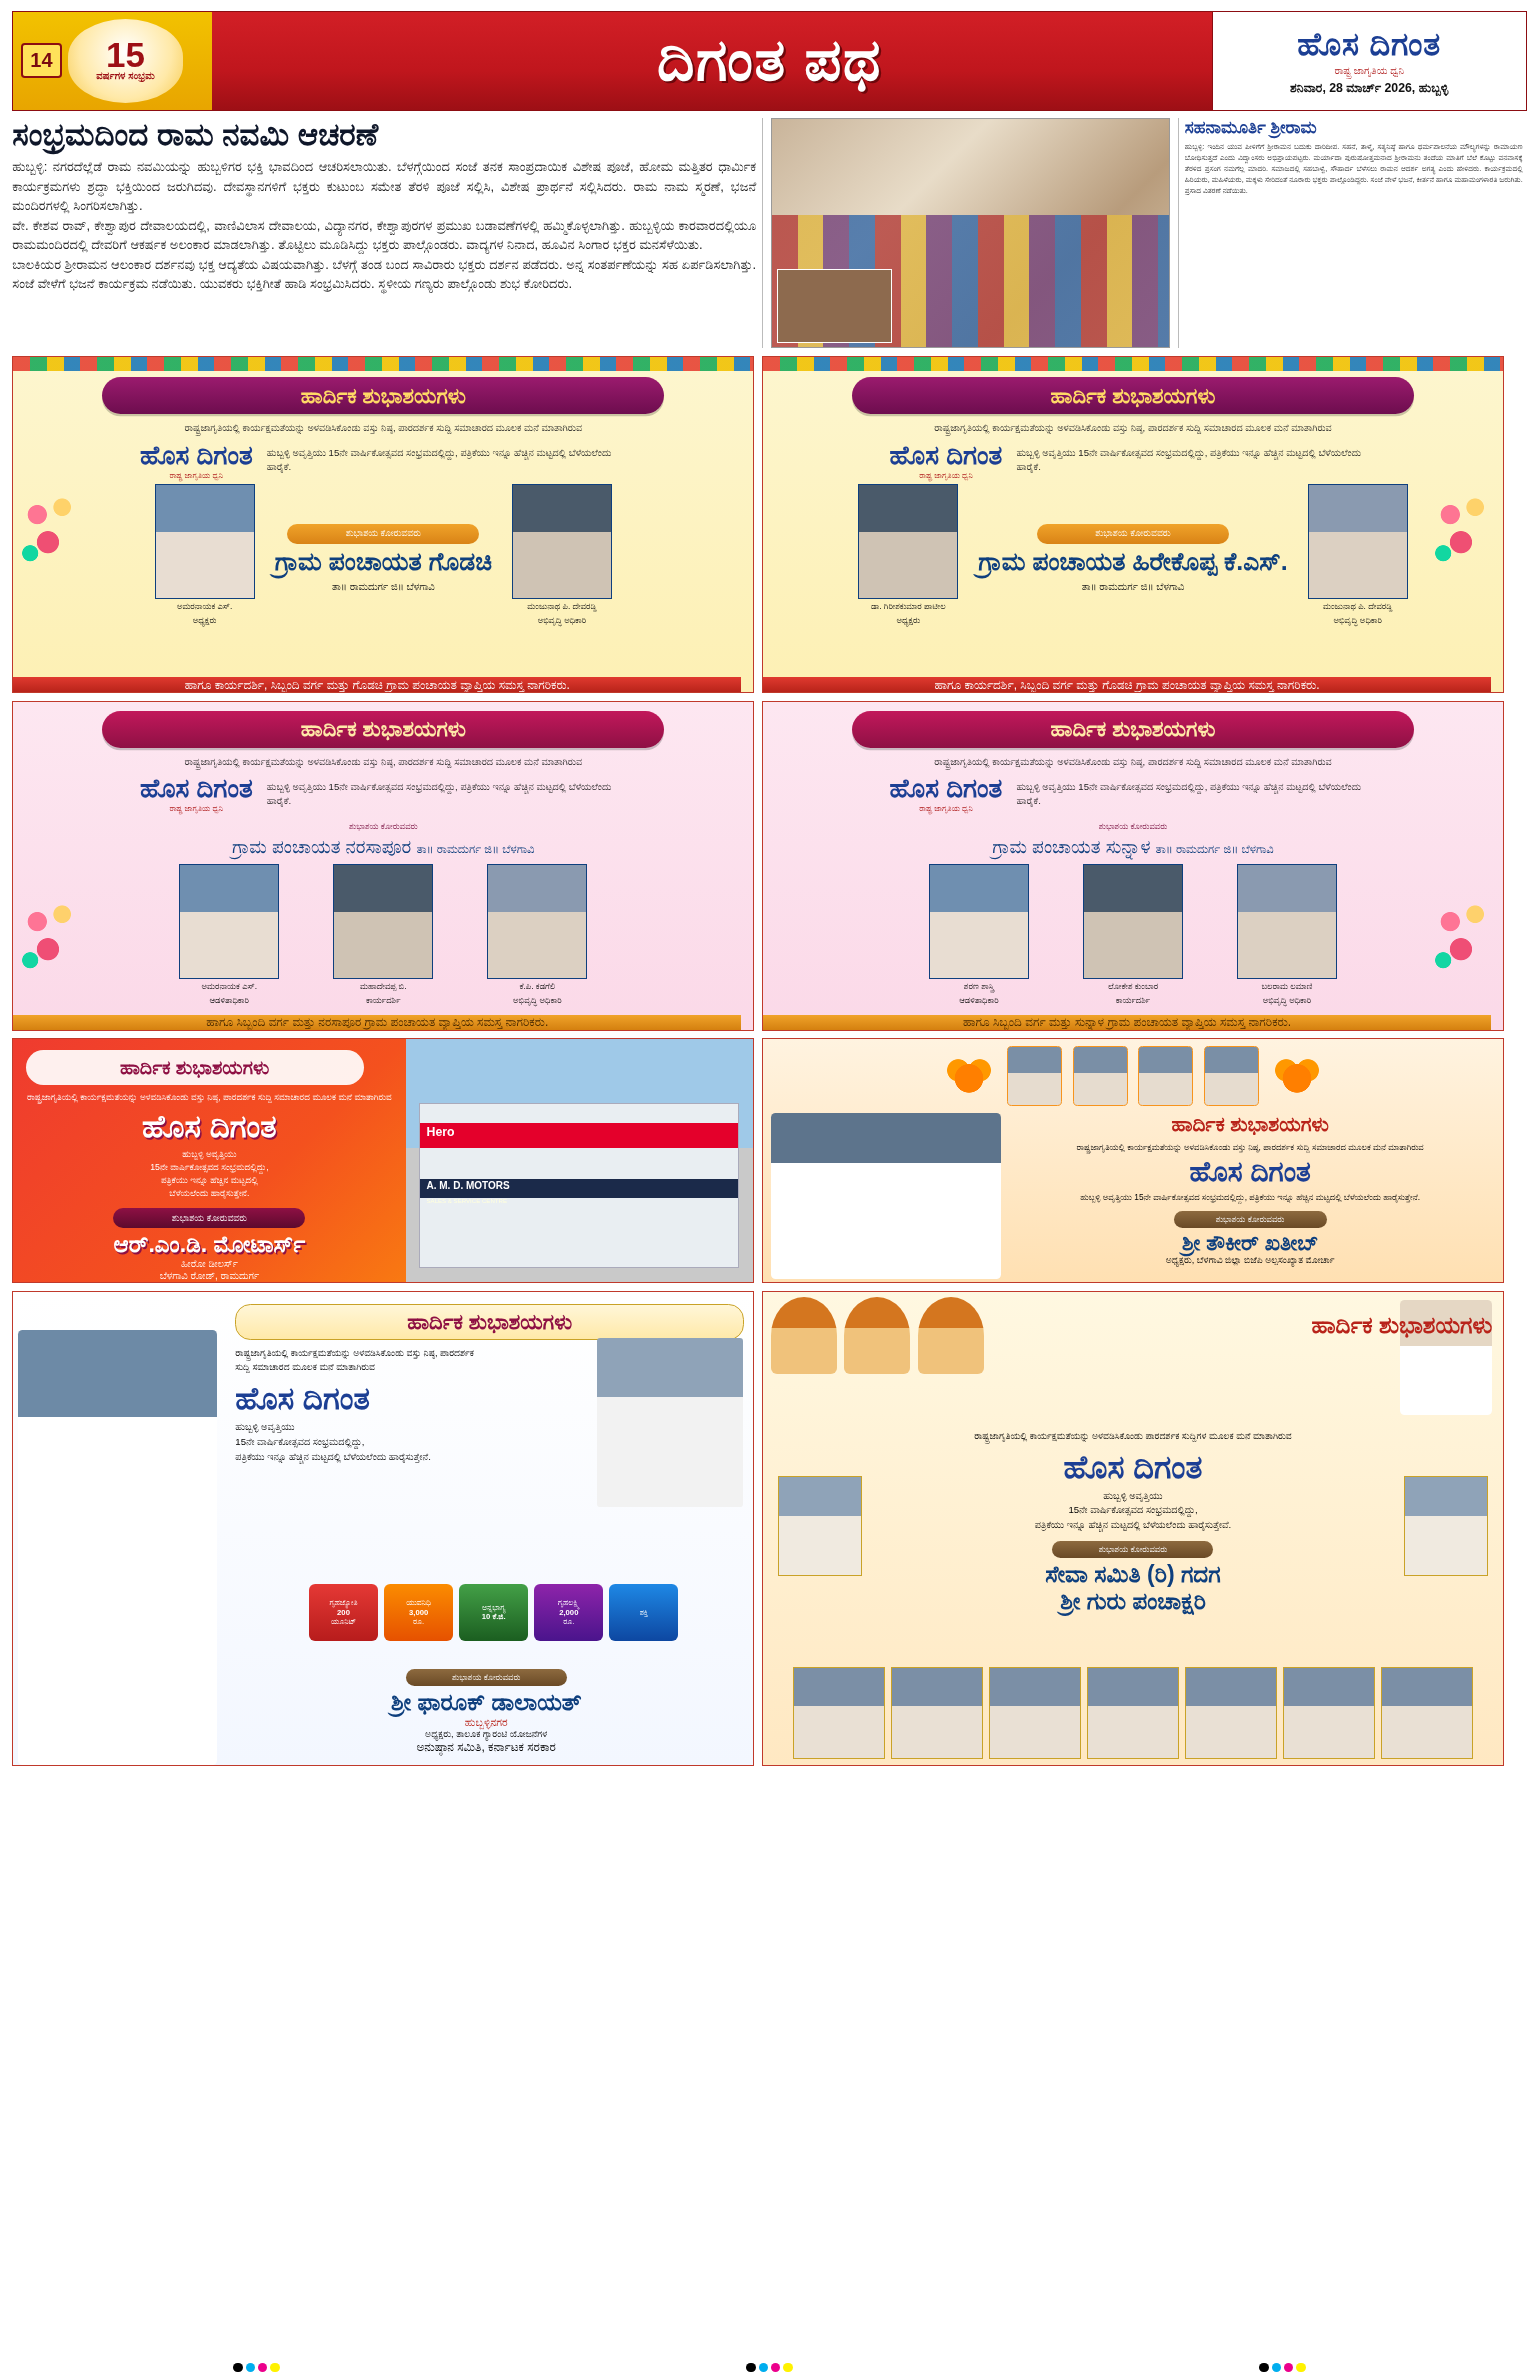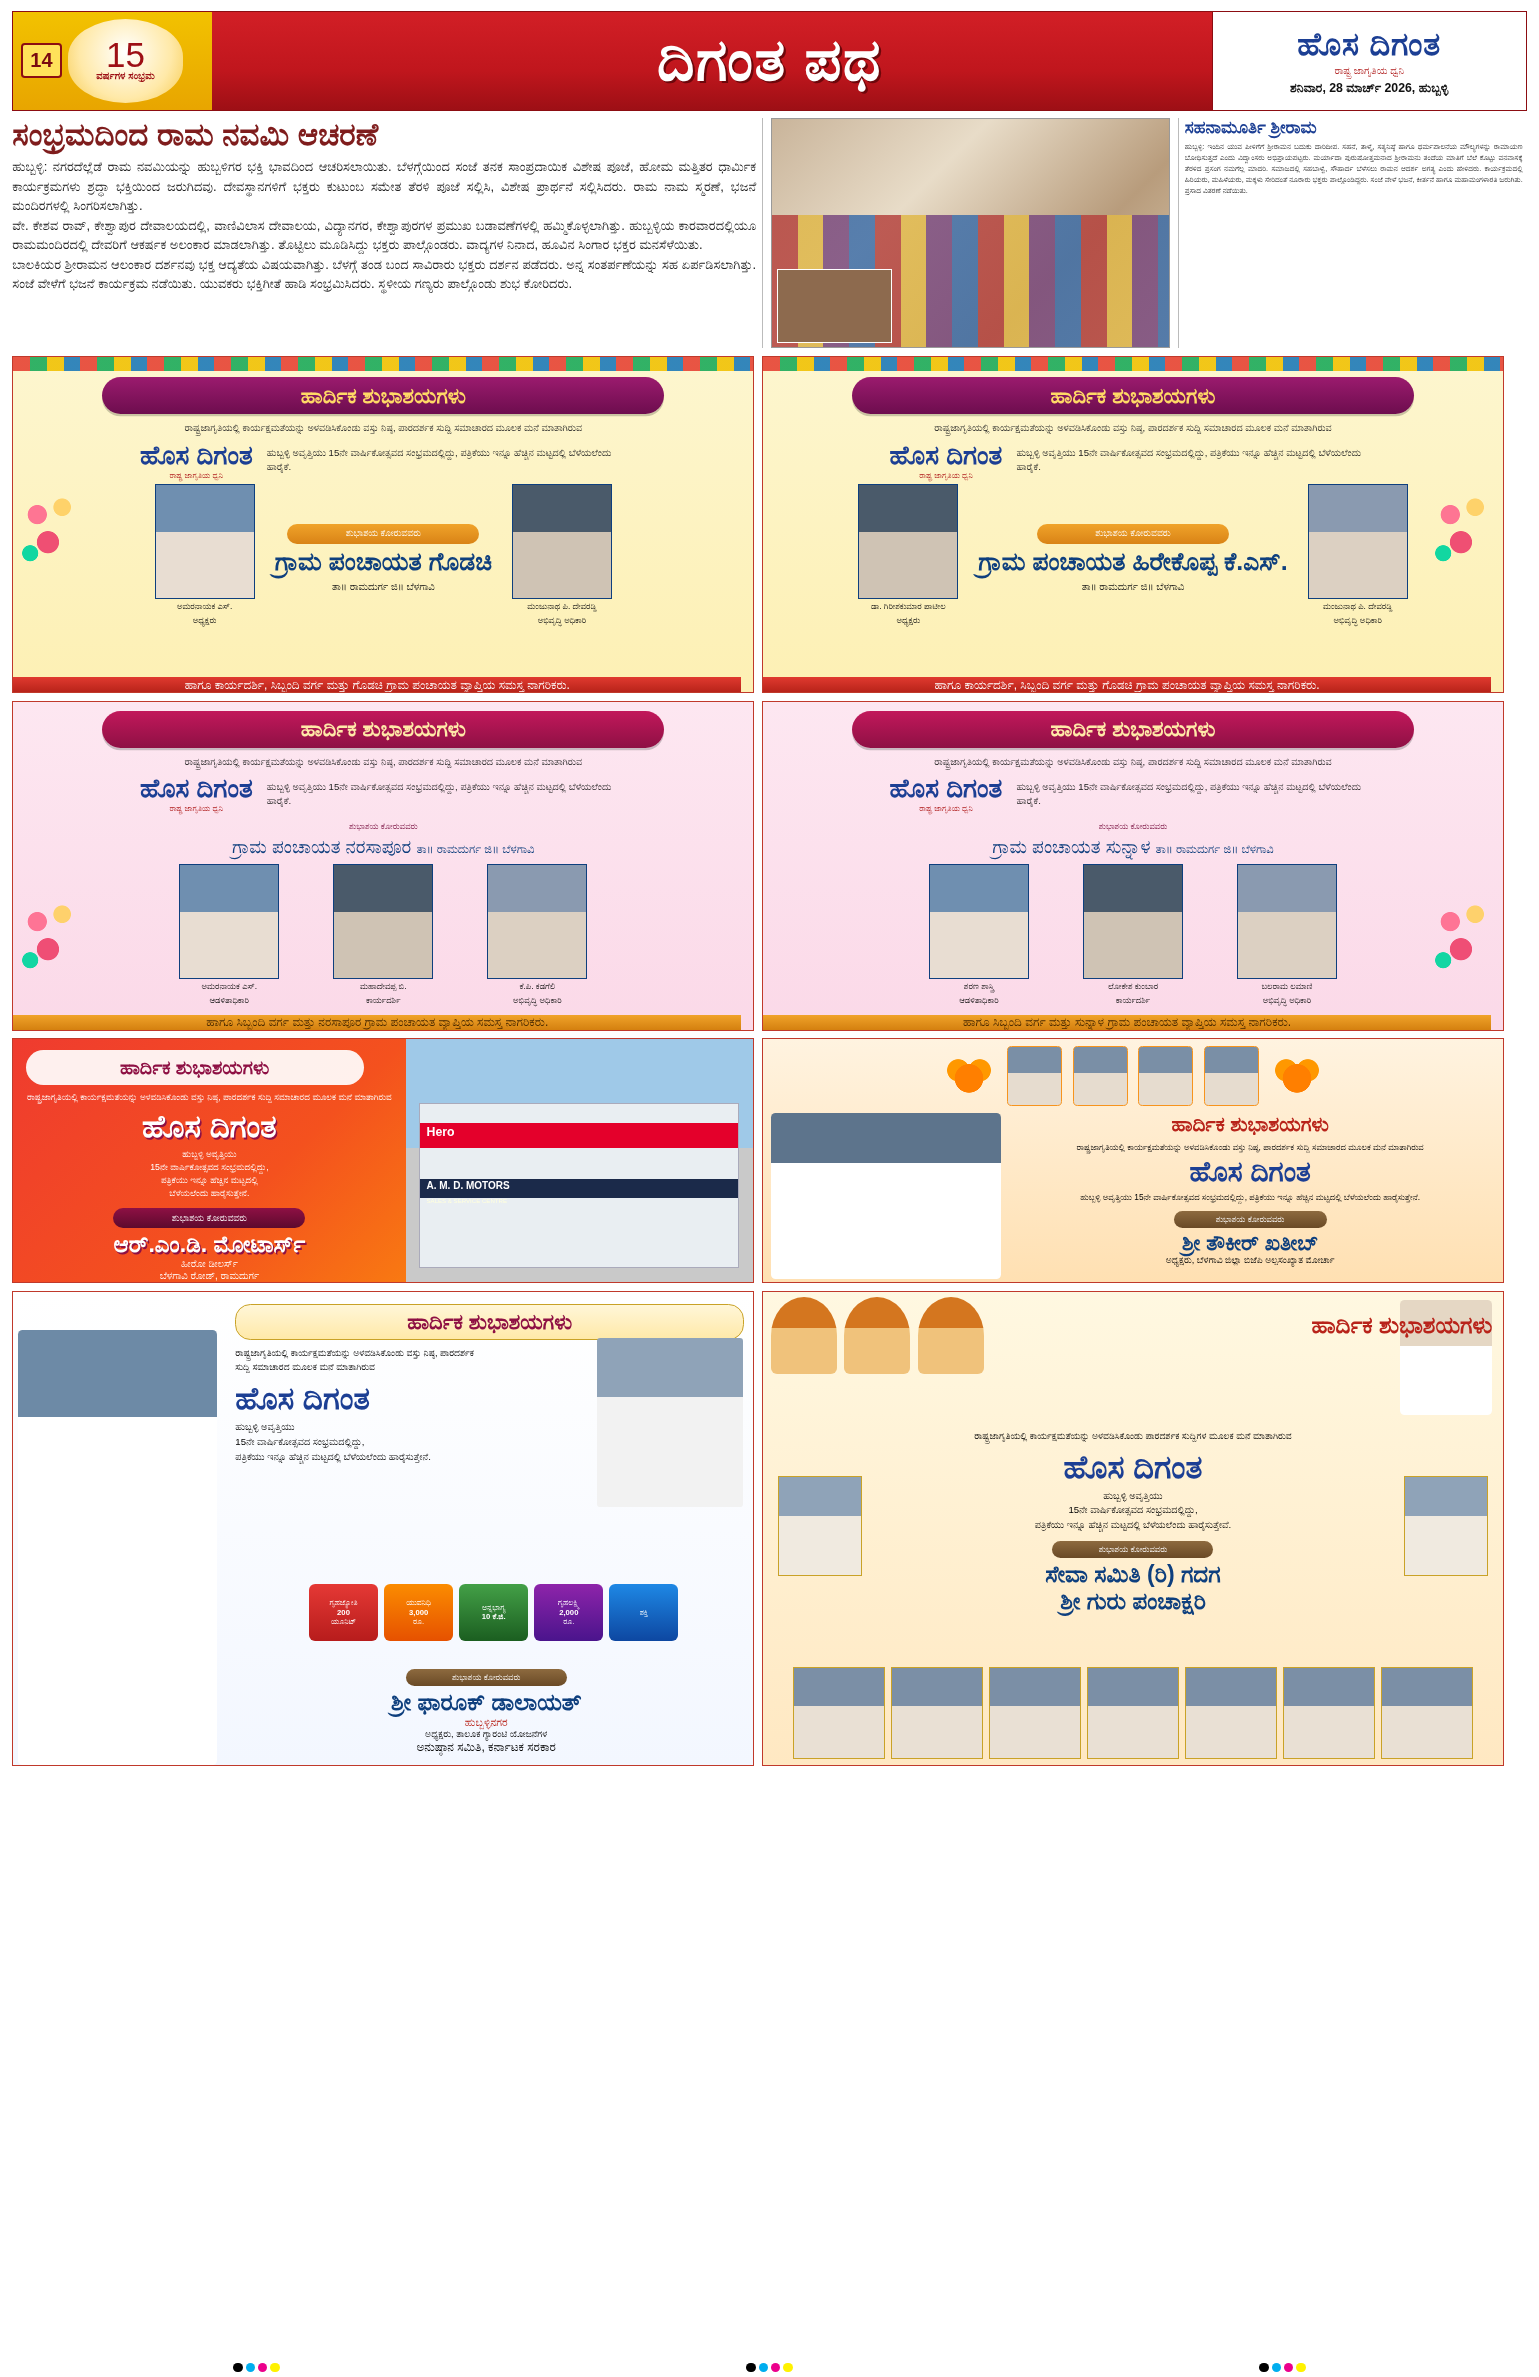--- a/index.html
+++ b/index.html
@@ -26,40 +26,40 @@
   }
   .page-badge {
     width:41px;height:35px;background:#ffe25a;border:2.3px solid #8c0d12;border-radius:3.8px;
     display:flex;align-items:center;justify-content:center;font-weight:bold;font-size:20px;color:#7a0a0f;
   }
   .anniv {
     width:115px;height:84px;background:radial-gradient(circle at 50% 40%, #ffffff 0%, #ffe9a8 60%, #f6c94b 100%);
     border-radius:50%/45%;
     display:flex;flex-direction:column;align-items:center;justify-content:center;color:#9d0f15;
   }
-  .anniv .num { font-size:35px; font-weight:normal; line-height:0.9; }
+  .anniv .num { font-size:35px; font-weight:bold; line-height:0.9; }
   .anniv .lbl { font-size:10px; font-weight:bold; }
   .mast-title {
     color:#ffffff; font-size:58px; font-weight:bold; letter-spacing:1.5px;
     text-shadow: 2.3px 2.3px 0 #6d070b;
     font-family: "Liberation Sans", sans-serif;
   }
   .mast-right {
     position:absolute; right:0; top:0; height:100%; width:314px;
     background:#ffffff; border-left:1.5px solid #8c0d12;
     display:flex;flex-direction:column;align-items:center;justify-content:center;
   }
   .mast-right .brand { font-size:32px;font-weight:bold;color:#1c3f94; letter-spacing:0.8px;}
   .mast-right .sub { font-size:10px;color:#b01d1d;margin-top:1.5px; }
   .mast-right .date { font-size:12.3px;color:#111; margin-top:4.6px; font-weight:bold;}
 
   
   .newsrow { display:flex; gap:7.7px; margin-top:7.7px; height:230px; }
   .news-main { width:751px; border-right:0.8px solid #bbb; padding-right:6.1px;}
-  .news-head { font-size:31px; font-weight:bold; color:#7f1d1d; line-height:1.1; margin-bottom:4.6px;}
+  .news-head { font-size:31px; font-weight:bold; color:#0f172a; line-height:1.1; margin-bottom:4.6px;}
   .news-cols { display:flex; gap:0; font-size:13px; line-height:1.5; color:#222; text-align:justify;flex-direction:column;}
   .news-cols .c { flex:1; }
   .news-photo { width:399px; background:#ddd; border:0.8px solid #999; position:relative; overflow:hidden;}
   .news-photo .ph {
     position:absolute; inset:0;
     background: linear-gradient(135deg,#c9b49a 0%, #e8dcc8 35%, #b89c7c 70%, #d8c7ad 100%);
   }
   .news-photo .people {
     position:absolute; left:0; right:0; bottom:0; height:58%;
     background: repeating-linear-gradient(90deg,#b5443f 0 26px,#e0b84a 26px 51px,#7a4a7e 51px 77px,#3e6ea8 77px 103px);

